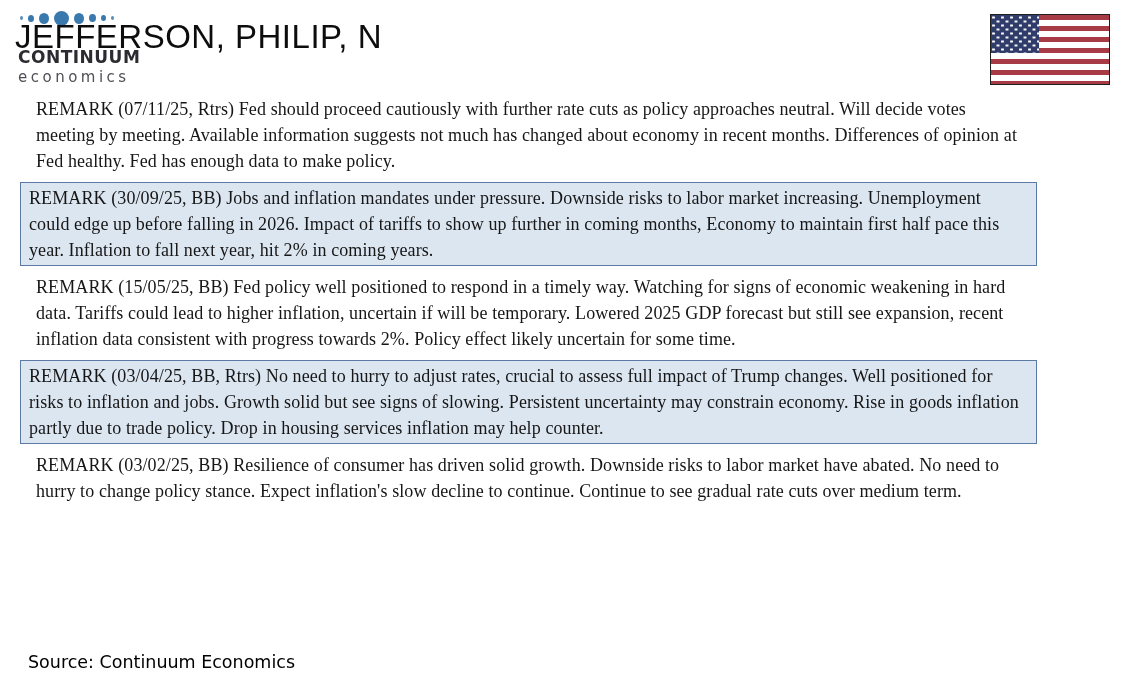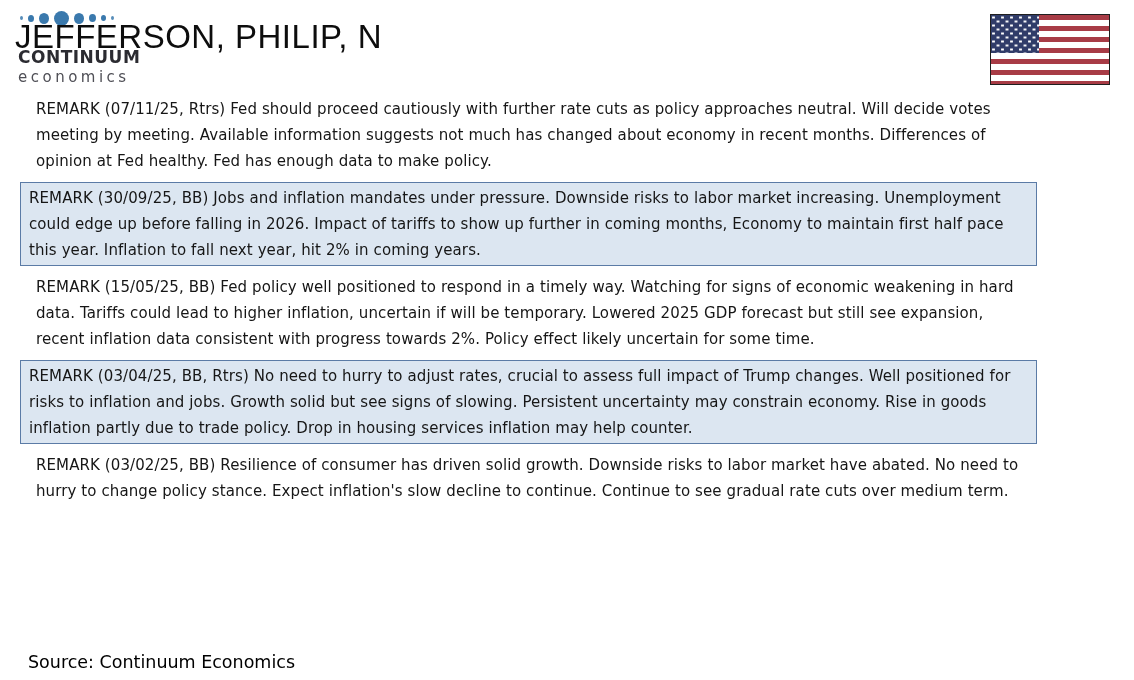--- a/index.html
+++ b/index.html
@@ -49,22 +49,23 @@
     background-image:radial-gradient(#fff 1.1px,transparent 1.6px),radial-gradient(#fff 1.1px,transparent 1.6px);
     background-size:9px 8px,9px 8px;
     background-position:2.5px 2.5px,7px 6.5px;}
 
   
   main{padding-top:94px;}
   .remark{
     width:1017px;
     margin:0 0 6px 20px;
     padding:2px 14px 2px 16px;
-    font-size:15px;line-height:26px;
+    font-size:18px;line-height:26px;
     letter-spacing:.1px;
+    font-family:Liberation Serif, serif;
   }
   .remark.highlight{
     background:var(--highlight-bg);
     border:1px solid var(--highlight-border);
     padding-left:8px;
   }
 
   
   .source{position:absolute;left:4px;bottom:8px;font-size:17.5px;color:#000;margin-left:24px;}
 </style>

